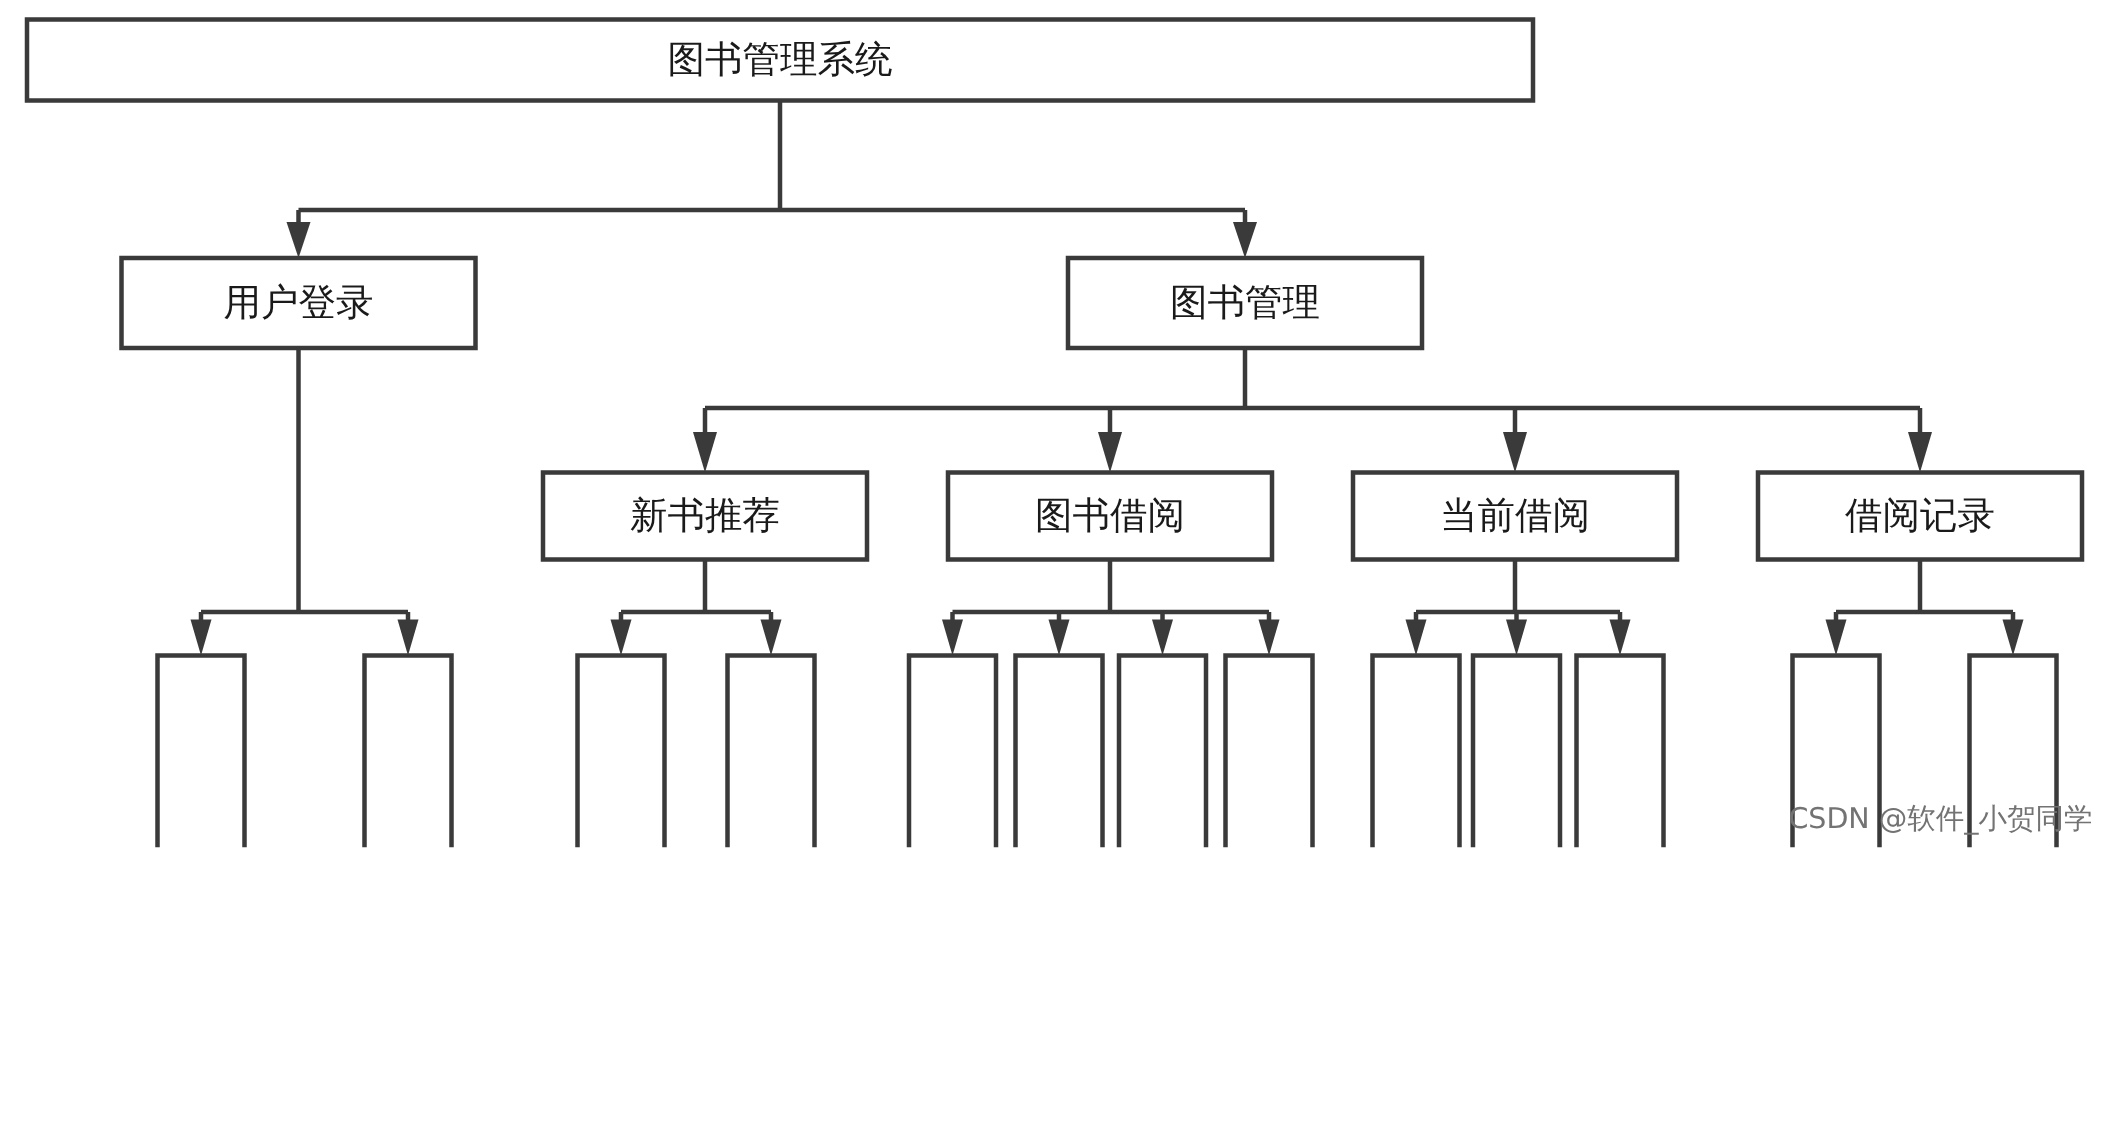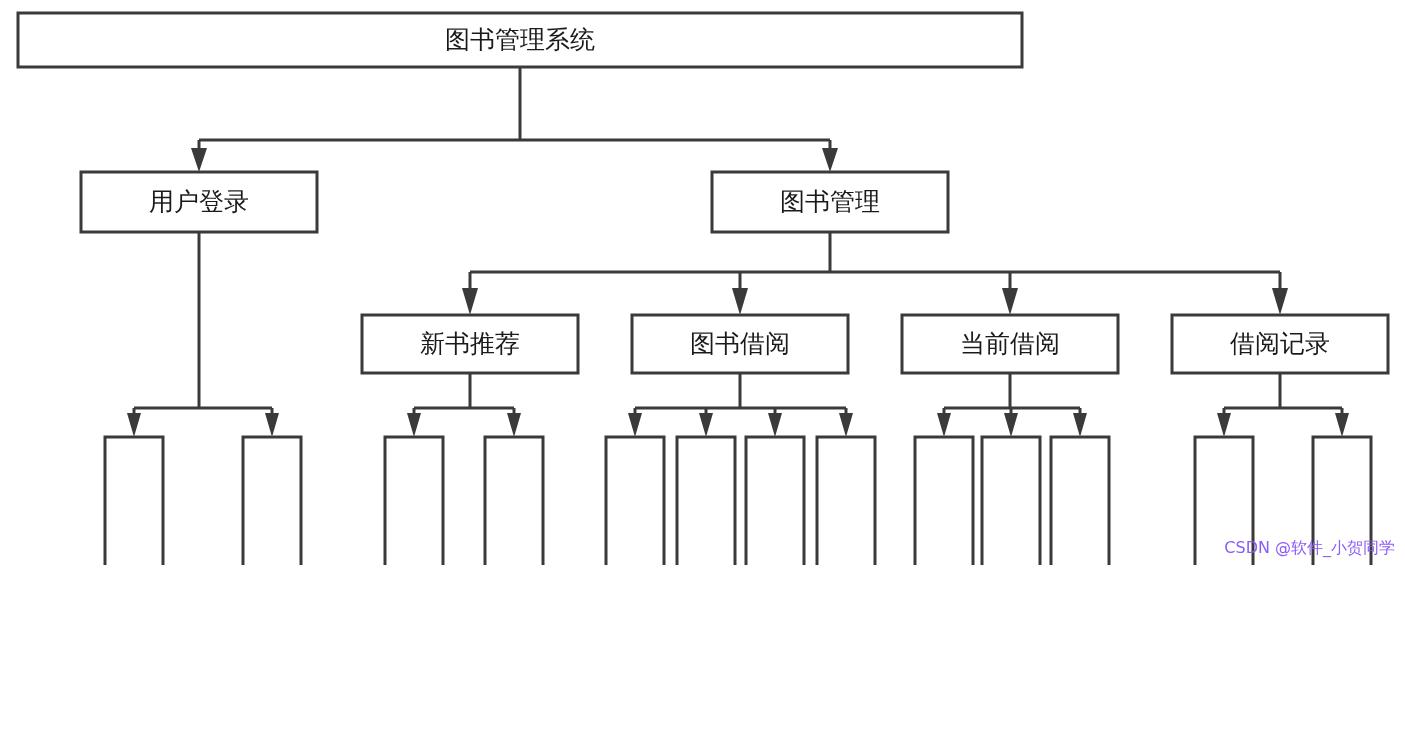--- a/index.html
+++ b/index.html
@@ -59,22 +59,22 @@
     justify-content: center;
     text-align: center;
     white-space: nowrap;
     pointer-events: none;
   }
   .watermark {
     position: absolute;
     right: 10px;
     bottom: 6px;
     font-family: "DejaVu Sans", "Liberation Sans", sans-serif;
-    font-size: 16px;
-    color: #8b5cf6;
+    font-size: 19px;
+    color: #737373;
     white-space: nowrap;
   }
 </style>
 </head>
 <body>
 
 <div id="diagram-root">
 
   <svg class="diagram-canvas" viewBox="0 0 1405 747">
 

